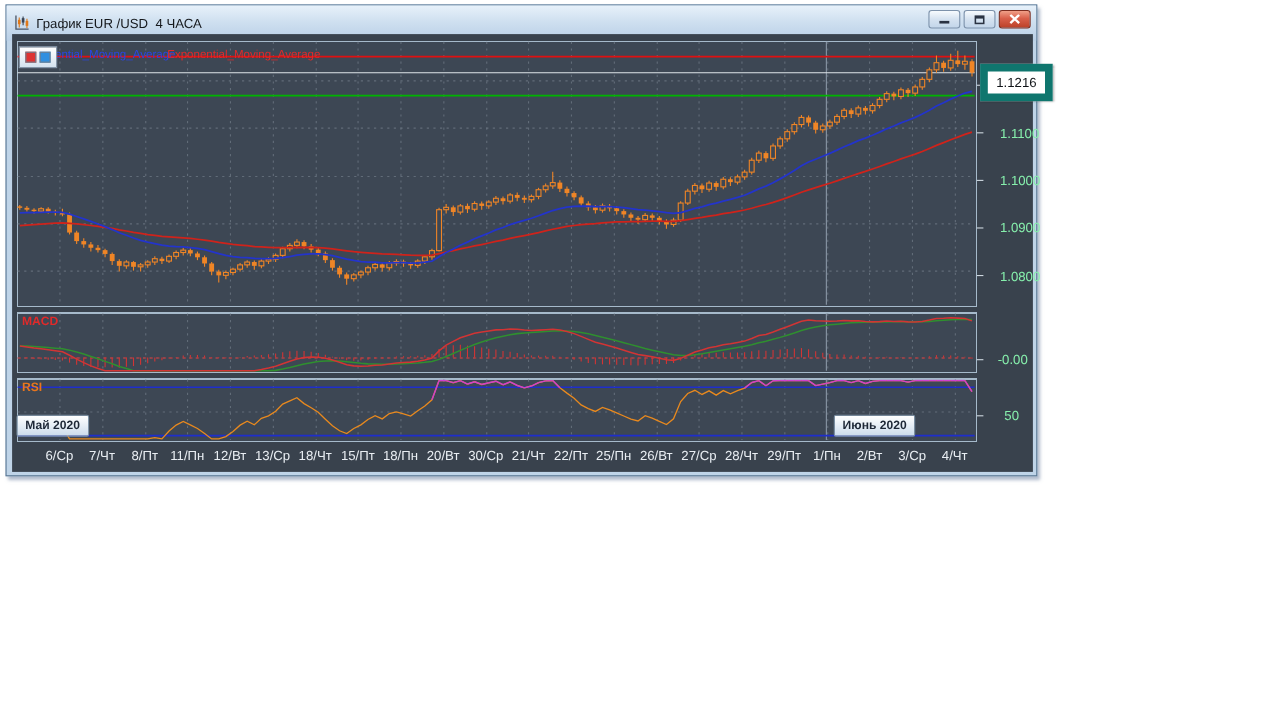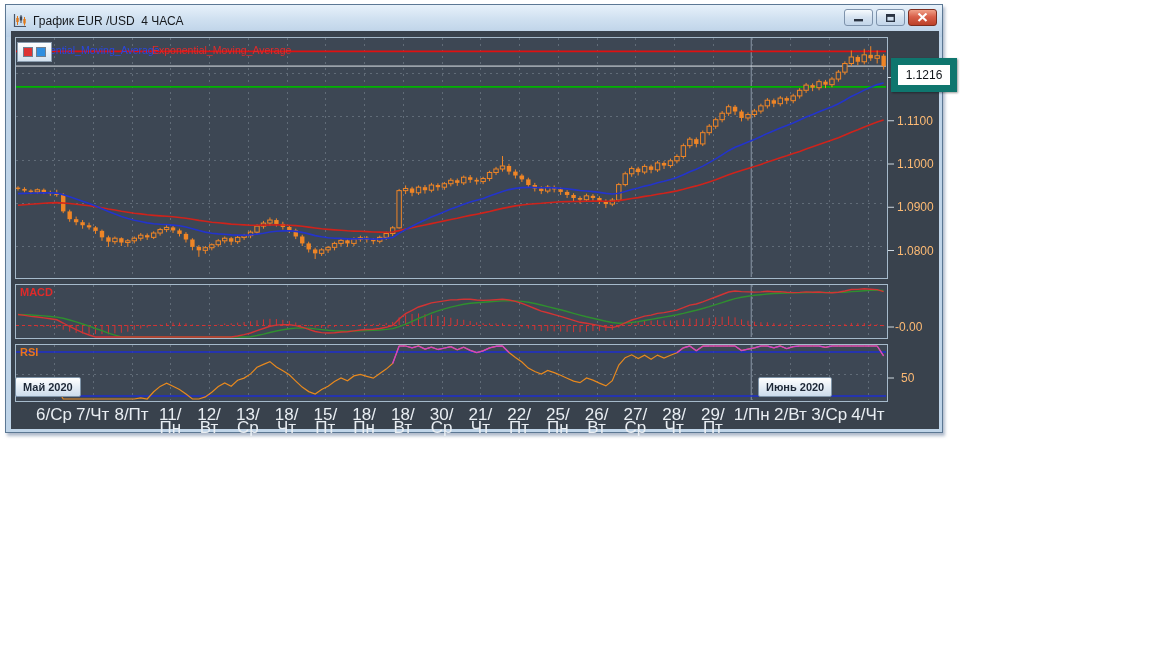--- a/index.html
+++ b/index.html
@@ -7,22 +7,22 @@
   .window{position:absolute;left:5px;top:4px;width:938px;height:429px;background:#bfd4e8;border:1px solid #5c7894;box-shadow:2px 3px 3px rgba(110,130,160,.55);box-sizing:border-box;}
   .titlebar{position:absolute;left:0;top:0;right:0;height:32px;background:linear-gradient(#e7f1fa,#cfe0f0 45%,#b9cfe6);display:flex;align-items:center;padding-left:6px;box-sizing:border-box;}
   .title-icon{width:16px;height:16px;margin-right:5px;flex:0 0 auto;}
   .title-text{font-size:12px;color:#15181c;white-space:pre;}
   .win-buttons{position:absolute;right:5px;top:4px;display:flex;gap:3px;}
   .wbtn{width:29px;height:17px;border-radius:3px;display:flex;align-items:center;justify-content:center;box-sizing:border-box;cursor:default;}
   .wbtn.lite{background:linear-gradient(#f7fbfe,#d5e2f0 50%,#c3d6ea);border:1px solid #7d92ab;}
   .wbtn.close{background:linear-gradient(#f0a088,#d9604a 45%,#bc4129);border:1px solid #7c2d1f;}
   .client{position:absolute;left:5px;top:26px;width:928px;height:398px;background:#39424d;}
   .client svg{position:absolute;left:0;top:0;}
-  .lbl{position:absolute;color:#fdba74;font-size:12px;line-height:14px;}
-  .xlbl{position:absolute;color:#e9eef3;font-size:17px;line-height:13px;text-align:center;width:40px;}
+  .lbl{position:absolute;color:#86efac;font-size:12px;line-height:14px;margin-left:12px;}
+  .xlbl{position:absolute;color:#e9eef3;font-size:12px;line-height:13px;text-align:center;width:40px;}
   .legend-box{position:absolute;left:6px;top:11px;width:33px;height:18px;background:linear-gradient(#ffffff,#d4e2ef);border:1px solid #8a9cae;display:flex;align-items:center;justify-content:center;gap:3px;z-index:5;}
   .swatch{width:10px;height:10px;border:1px solid #6f7f90;box-sizing:border-box;}
   .legend-text{position:absolute;top:13px;font-size:10.5px;white-space:nowrap;z-index:4;}
   .panel-label{position:absolute;font-size:11px;font-weight:bold;z-index:4;}
   .month-box{position:absolute;height:20px;background:linear-gradient(#ffffff,#ccdcec);border:1px solid #7f94a8;border-radius:2px;color:#1d2736;font-size:11px;font-weight:bold;display:flex;align-items:center;justify-content:center;padding:0 7px;box-sizing:border-box;z-index:6;}
   .price-box{position:absolute;left:880px;top:27px;width:52px;height:20px;background:#ffffff;border:7px solid #0f766e;box-shadow:1px 1px 2px rgba(0,0,0,.4);color:#101418;font-size:12px;display:flex;align-items:center;justify-content:center;z-index:7;}
 </style>
 </head>
 <body>
 
@@ -628,21 +628,21 @@
     <div id="x-labels">
         <span class="xlbl" style="left: 23px; top: 377px;">6/Ср</span>
         <span class="xlbl" style="left: 61.76px; top: 377px;">7/Чт</span>
         <span class="xlbl" style="left: 100.52px; top: 377px;">8/Пт</span>
         <span class="xlbl" style="left: 139.28px; top: 377px;">11/Пн</span>
         <span class="xlbl" style="left: 178.04px; top: 377px;">12/Вт</span>
         <span class="xlbl" style="left: 216.8px; top: 377px;">13/Ср</span>
         <span class="xlbl" style="left: 255.56px; top: 377px;">18/Чт</span>
         <span class="xlbl" style="left: 294.32px; top: 377px;">15/Пт</span>
         <span class="xlbl" style="left: 333.08px; top: 377px;">18/Пн</span>
-        <span class="xlbl" style="left: 371.84px; top: 377px;">18/Вт</span>
+        <span class="xlbl" style="left: 371.84px; top: 377px;">20/Вт</span>
         <span class="xlbl" style="left: 410.6px; top: 377px;">30/Ср</span>
         <span class="xlbl" style="left: 449.36px; top: 377px;">21/Чт</span>
         <span class="xlbl" style="left: 488.12px; top: 377px;">22/Пт</span>
         <span class="xlbl" style="left: 526.88px; top: 377px;">25/Пн</span>
         <span class="xlbl" style="left: 565.64px; top: 377px;">26/Вт</span>
         <span class="xlbl" style="left: 604.4px; top: 377px;">27/Ср</span>
         <span class="xlbl" style="left: 643.16px; top: 377px;">28/Чт</span>
         <span class="xlbl" style="left: 681.92px; top: 377px;">29/Пт</span>
         <span class="xlbl" style="left: 720.68px; top: 377px;">1/Пн</span>
         <span class="xlbl" style="left: 759.44px; top: 377px;">2/Вт</span>

